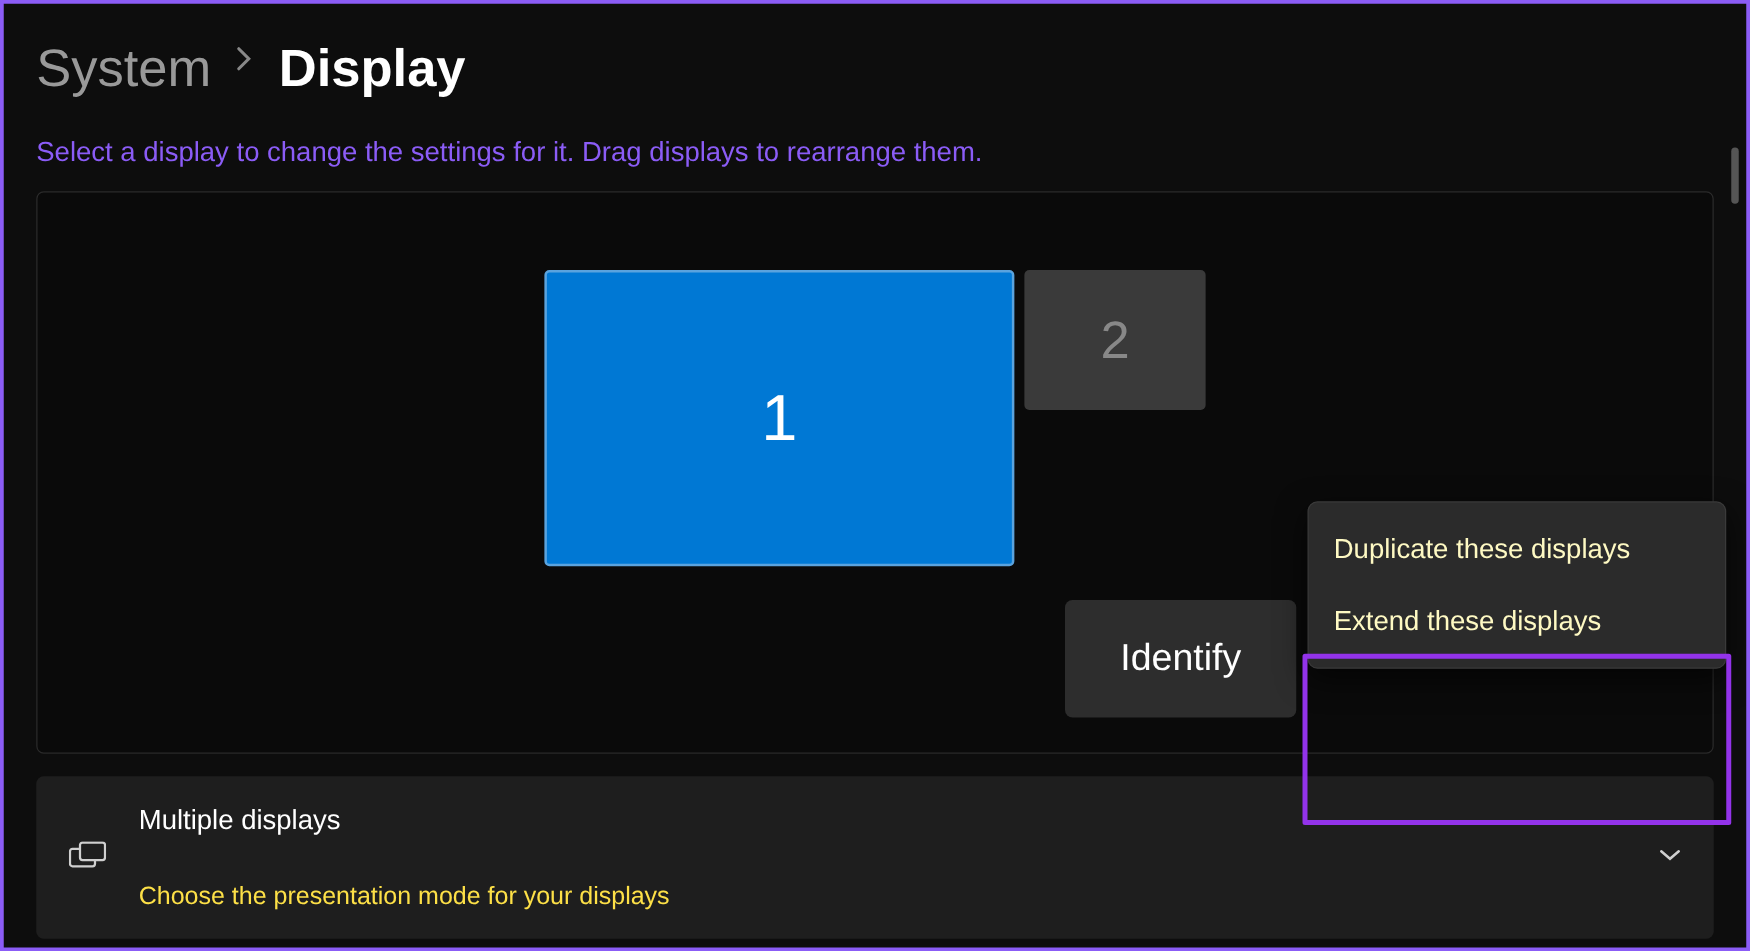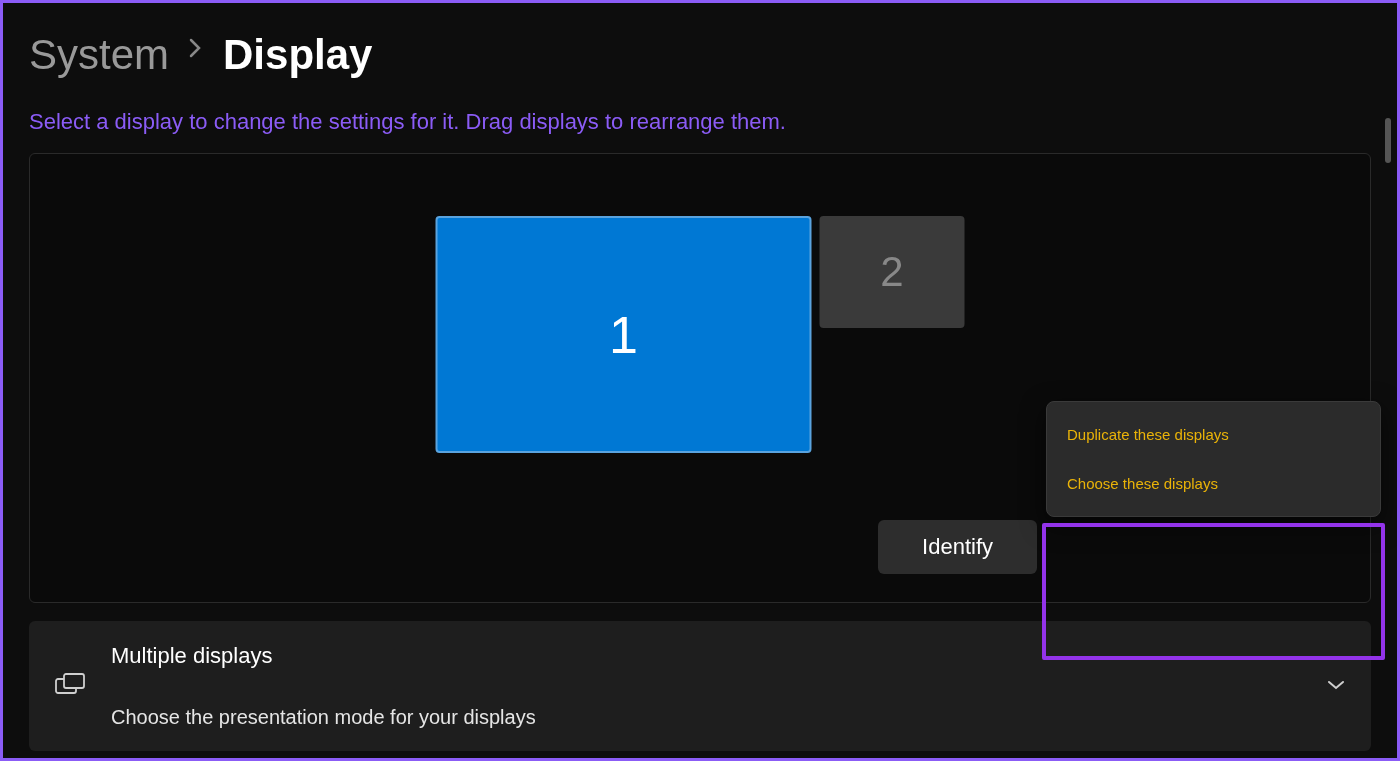--- a/index.html
+++ b/index.html
@@ -85,41 +85,41 @@
       color: #888888;
       cursor: grab;
     }
     .identify-button {
       position: absolute;
       bottom: 28px;
       right: 333px;
       background: #2d2d2d;
       border: none;
       color: #ffffff;
-      font-size: 22px;
-      padding: 14px 44px;
+      font-size: 30px;
+      padding: 30px 44px;
       border-radius: 6px;
       cursor: pointer;
     }
     .dropdown-menu {
       position: absolute;
       top: 398px;
       right: 16px;
       width: 335px;
       background: #2b2b2b;
       border: 1px solid #3a3a3a;
       border-radius: 8px;
       box-shadow: 0 8px 24px rgba(0,0,0,0.6);
       padding: 8px 0;
       z-index: 10;
     }
     .dropdown-item {
       padding: 16px 20px;
-      font-size: 15px;
-      color: #eab308;
+      font-size: 22px;
+      color: #fef9c3;
       cursor: pointer;
       position: relative;
     }
     .dropdown-item.selected {
       background: #383838;
     }
     .dropdown-item.selected::before {
       content: '';
       position: absolute;
       left: 0;
@@ -157,21 +157,21 @@
     .setting-text {
       flex: 1;
     }
     .setting-title {
       font-size: 22px;
       color: #ffffff;
       margin-bottom: 16px;
     }
     .setting-subtitle {
       font-size: 20px;
-      color: #e5e5e5;
+      color: #fde047;
       margin-top: 37px;
     }
     .expand-chevron {
       color: #cfcfcf;
       font-size: 16px;
     }
     .scrollbar {
       position: absolute;
       right: 6px;
       top: 115px;
@@ -219,18 +219,18 @@
     <span class="expand-chevron">
       <svg width="18" height="12" viewBox="0 0 18 12">
           <path d="M2 3 L9 9 L16 3" stroke="#cfcfcf" stroke-width="2" fill="none" stroke-linecap="round"></path>
         </svg>
     </span>
   </div>
 </div>
 
 <div class="dropdown-menu">
   <div class="dropdown-item">Duplicate these displays</div>
-  <div class="dropdown-item">Choose these displays</div>
+  <div class="dropdown-item">Extend these displays</div>
 </div>
 
 <div class="highlight-box"></div>
 
 <div class="scrollbar"></div>
 
 </body></html>

